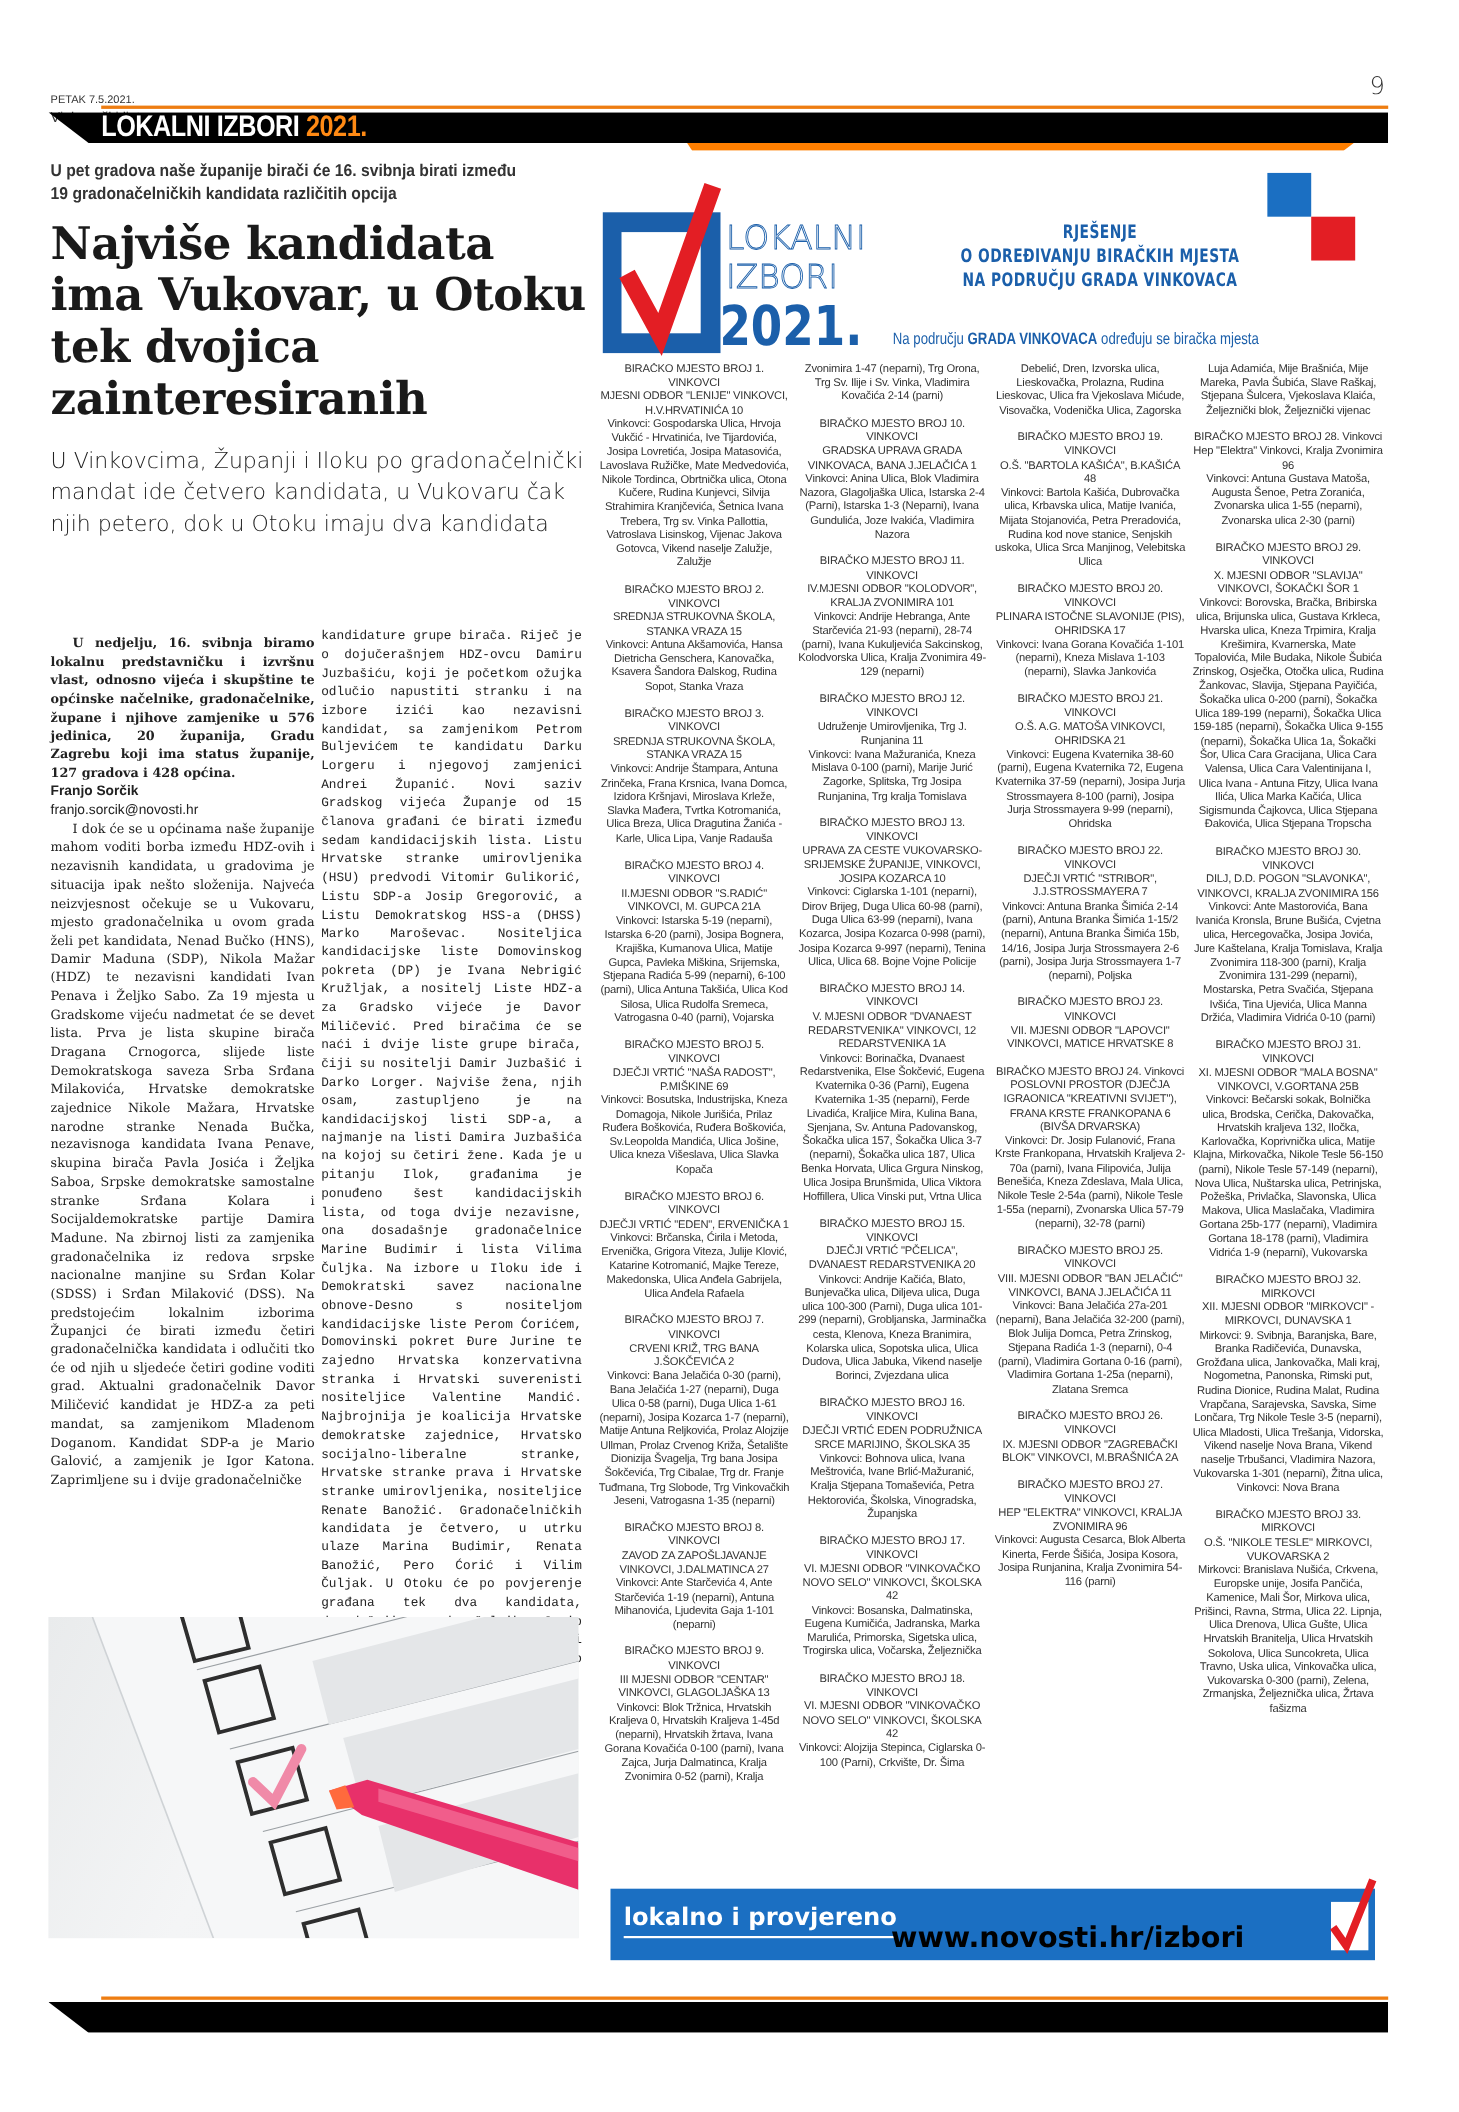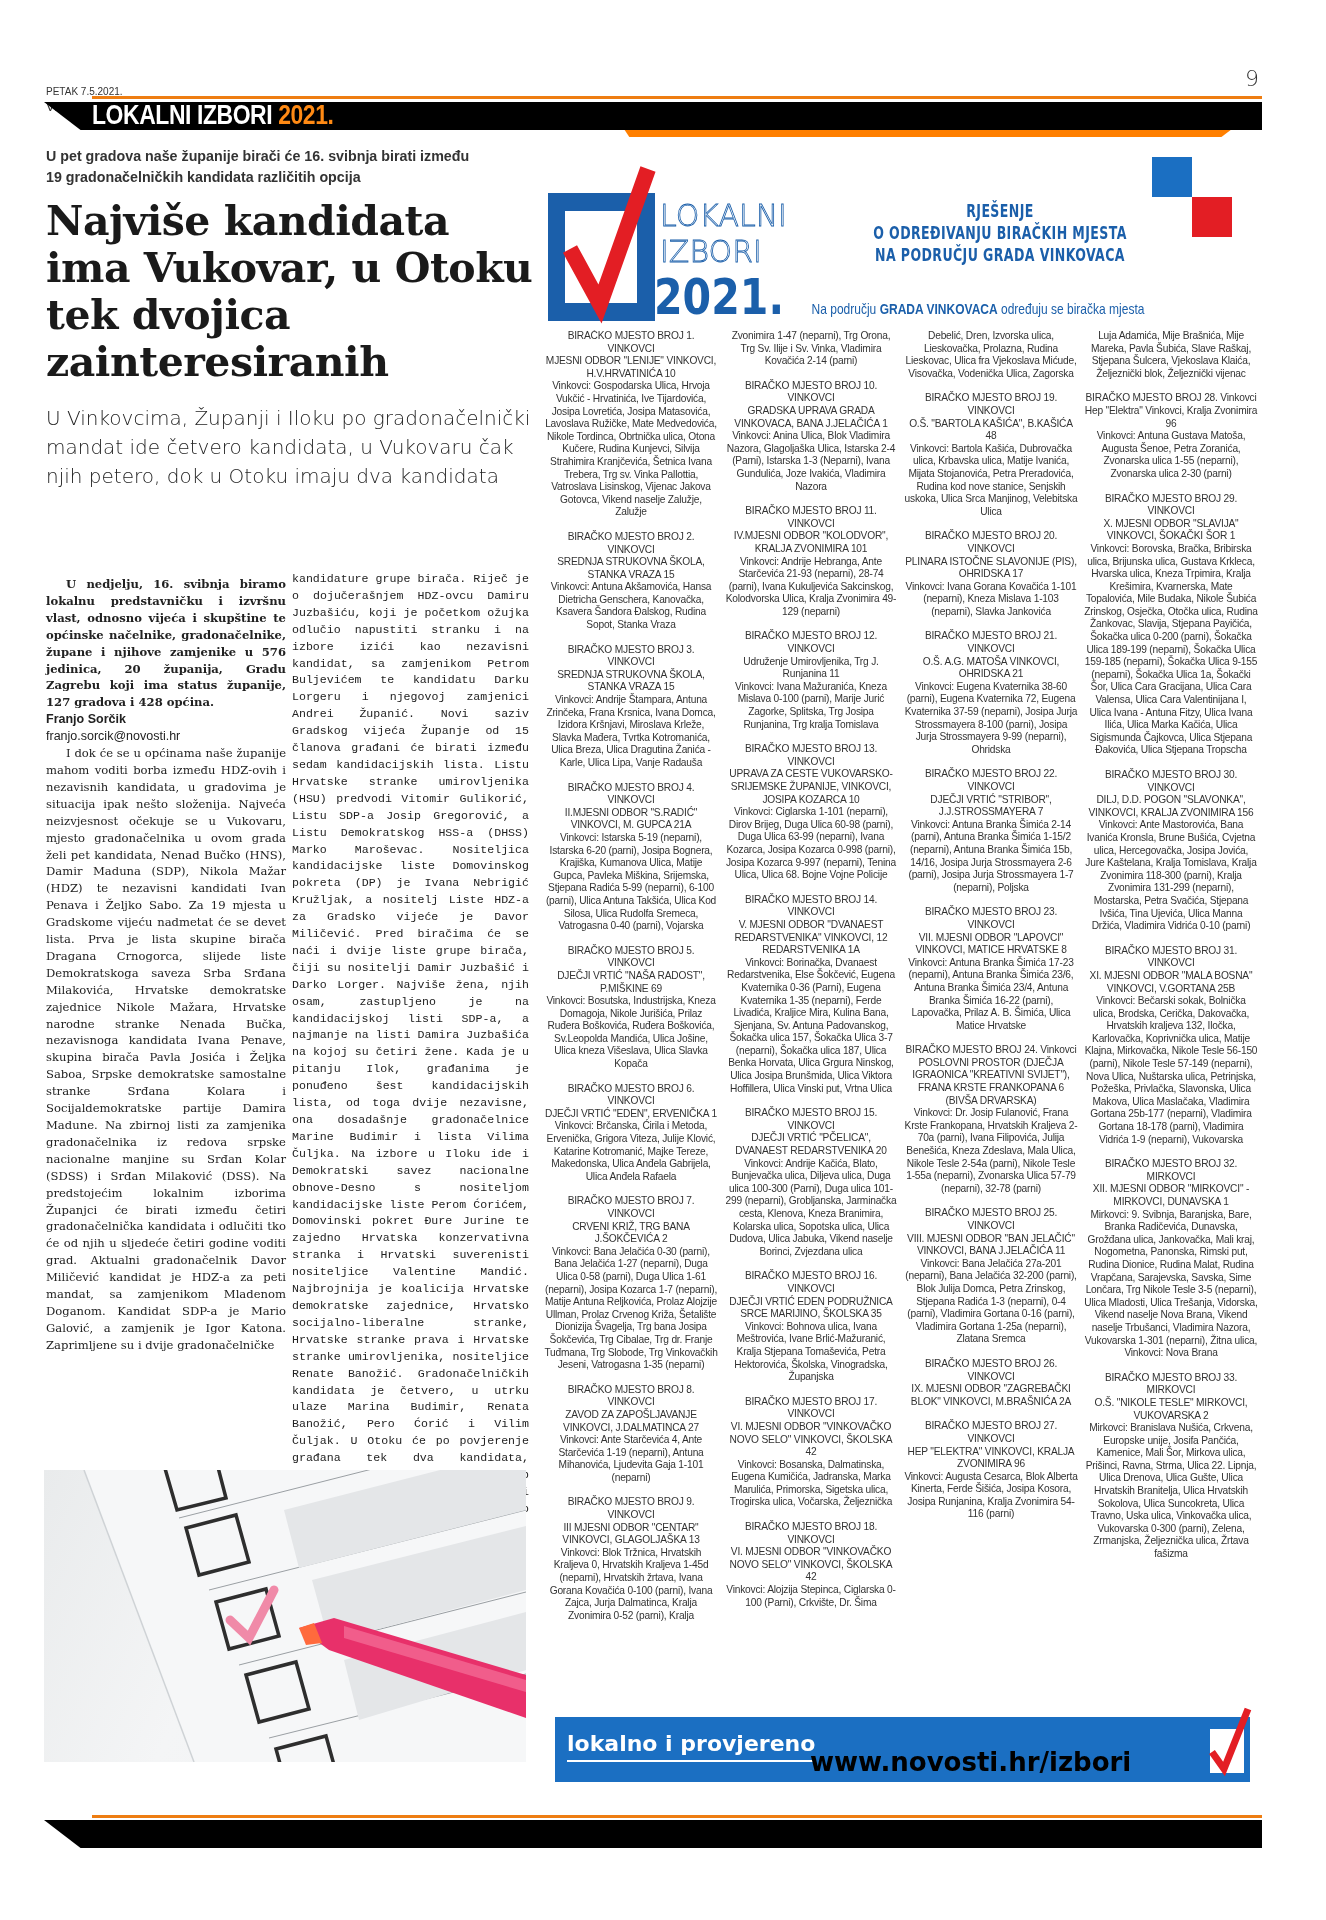--- a/index.html
+++ b/index.html
@@ -235,21 +235,20 @@
           <div>Vinkovci: Eugena Kvaternika 38-60 (parni), Eugena Kvaternika 72, Eugena Kvaternika 37-59 (neparni), Josipa Jurja Strossmayera 8-100 (parni), Josipa Jurja Strossmayera 9-99 (neparni), Ohridska</div>
         </div>
         <div class="station">
           <div>BIRAČKO MJESTO BROJ 22. VINKOVCI</div>
           <div>DJEČJI VRTIĆ "STRIBOR", J.J.STROSSMAYERA 7</div>
           <div>Vinkovci: Antuna Branka Šimića 2-14 (parni), Antuna Branka Šimića 1-15/2 (neparni), Antuna Branka Šimića 15b, 14/16, Josipa Jurja Strossmayera 2-6 (parni), Josipa Jurja Strossmayera 1-7 (neparni), Poljska</div>
         </div>
         <div class="station">
           <div>BIRAČKO MJESTO BROJ 23. VINKOVCI</div>
           <div>VII. MJESNI ODBOR "LAPOVCI" VINKOVCI, MATICE HRVATSKE 8</div>
-          <div>Vinkovci: Antuna Branka Šimića 17-23 (neparni), Antuna Branka Šimića 23/6, Antuna Branka Šimića 23/4, Antuna Branka Šimića 16-22 (parni), Lapovačka, Prilaz A. B. Šimića, Ulica Matice Hrvatske</div>
         </div>
         <div class="station">
           <div>BIRAČKO MJESTO BROJ 24. Vinkovci</div>
           <div>POSLOVNI PROSTOR (DJEČJA IGRAONICA "KREATIVNI SVIJET"), FRANA KRSTE FRANKOPANA 6 (BIVŠA DRVARSKA)</div>
           <div>Vinkovci: Dr. Josip Fulanović, Frana Krste Frankopana, Hrvatskih Kraljeva 2-70a (parni), Ivana Filipovića, Julija Benešića, Kneza Zdeslava, Mala Ulica, Nikole Tesle 2-54a (parni), Nikole Tesle 1-55a (neparni), Zvonarska Ulica 57-79 (neparni), 32-78 (parni)</div>
         </div>
         <div class="station">
           <div>BIRAČKO MJESTO BROJ 25. VINKOVCI</div>
           <div>VIII. MJESNI ODBOR "BAN JELAČIĆ" VINKOVCI, BANA J.JELAČIĆA 11</div>
           <div>Vinkovci: Bana Jelačića 27a-201 (neparni), Bana Jelačića 32-200 (parni), Blok Julija Domca, Petra Zrinskog, Stjepana Radića 1-3 (neparni), 0-4 (parni), Vladimira Gortana 0-16 (parni), Vladimira Gortana 1-25a (neparni), Zlatana Sremca</div>

